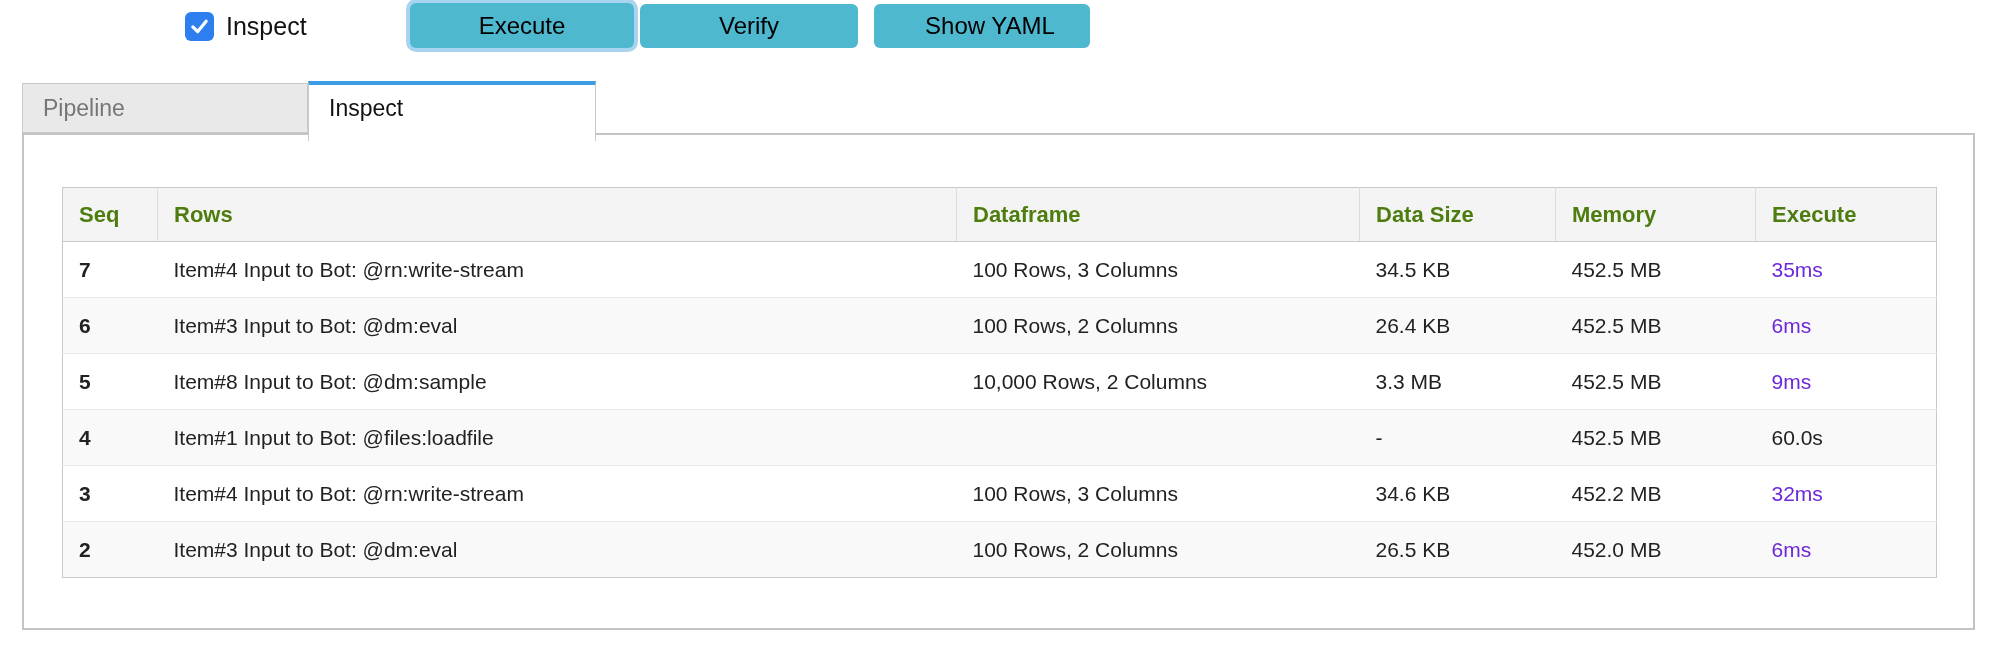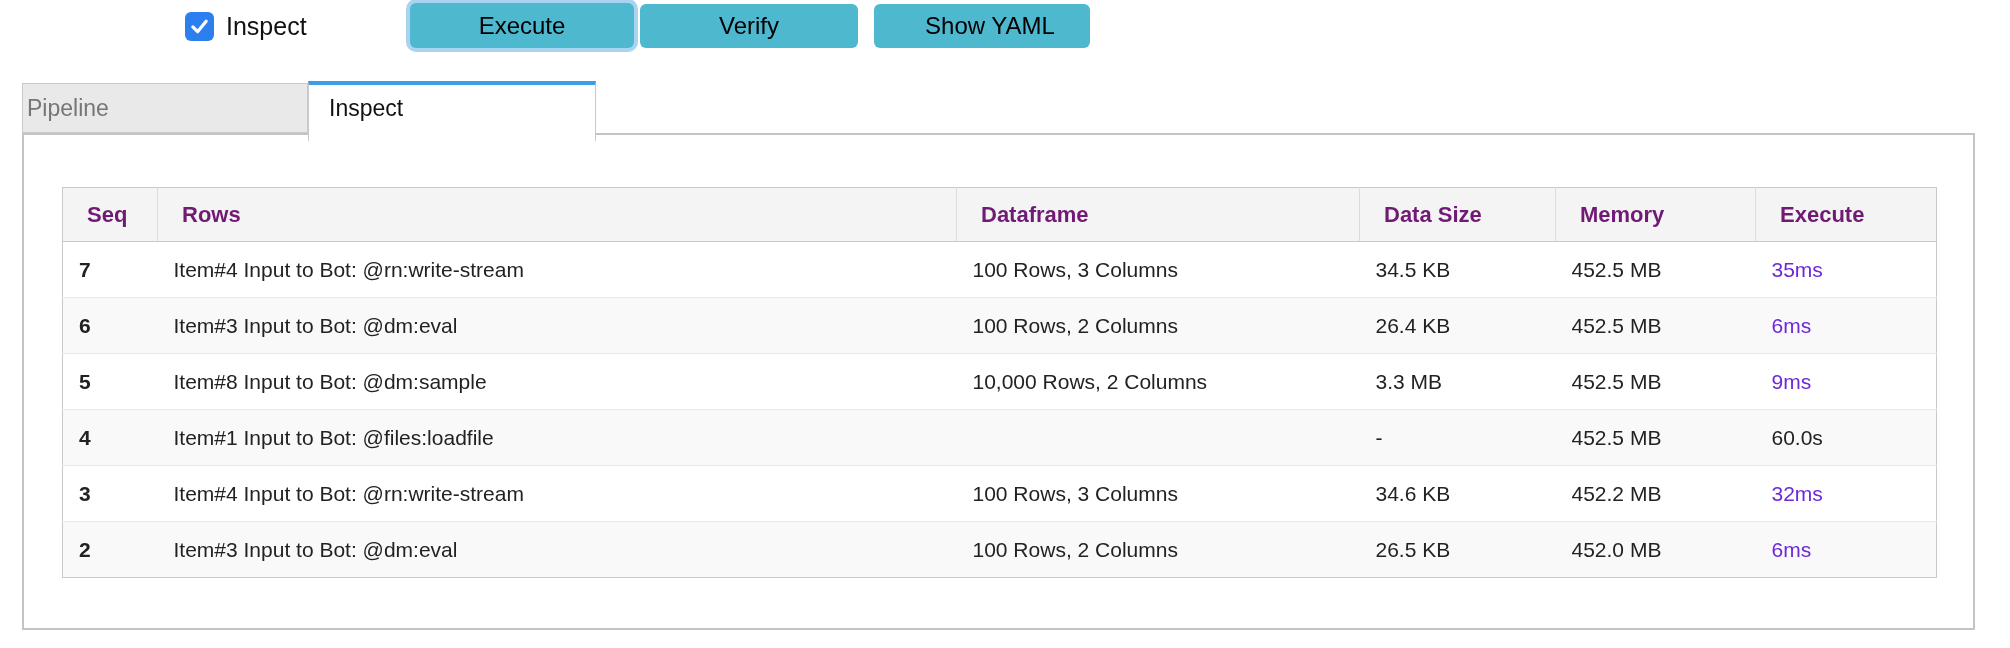--- a/index.html
+++ b/index.html
@@ -33,21 +33,21 @@
   .btn-verify  { left: 640px; width: 218px; }
   .btn-yaml    { left: 874px; width: 216px; padding-left: 16px; }
 
   
   .tab {
     position: absolute; font-size: 23px; cursor: pointer;
   }
   .tab-pipeline {
     left: 22px; top: 83px; width: 286px; height: 50px;
     background: #e9e9e9; border: 1px solid #c9c9c9;
-    color: #767676; line-height: 48px; padding-left: 4px;
+    color: #767676; line-height: 48px; padding-left: 20px;
     z-index: 1;
   }
   .tab-inspect {
     left: 308px; top: 81px; width: 288px; height: 60px;
     background: #ffffff;
     border-top: 4px solid #3d9de4;
     border-left: 1px solid #c9c9c9; border-right: 1px solid #c9c9c9;
     color: #111; line-height: 46px; padding-left: 20px;
     z-index: 3;
   }
@@ -67,23 +67,23 @@
     border: 1px solid #c9c9c9;
     font-size: 21px; color: #222;
   }
   .inspect-table col.c-seq  { width: 95px; }
   .inspect-table col.c-name { width: 799px; }
   .inspect-table col.c-df   { width: 403px; }
   .inspect-table col.c-size { width: 196px; }
   .inspect-table col.c-mem  { width: 200px; }
   .inspect-table col.c-dur  { width: 181px; }
   .inspect-table th {
-    height: 54px; background: #f4f4f4; color: #701a75;
+    height: 54px; background: #f4f4f4; color: #4d7c0f;
     font-size: 22px; font-weight: bold; text-align: left;
-    padding: 0 0 0 24px; border-bottom: 1px solid #c9c9c9;
+    padding: 0 0 0 16px; border-bottom: 1px solid #c9c9c9;
     border-right: 1px solid #dcdcdc;
   }
   .inspect-table th:last-child { border-right: none; }
   .inspect-table td {
     height: 56px; padding: 0 0 0 16px;
     border-top: 1px solid #e8e8e8;
     white-space: nowrap; overflow: hidden;
   }
   .inspect-table tbody tr:first-child td { border-top: none; }
   .inspect-table tbody tr:nth-child(even) td { background: #f9f9f9; }

